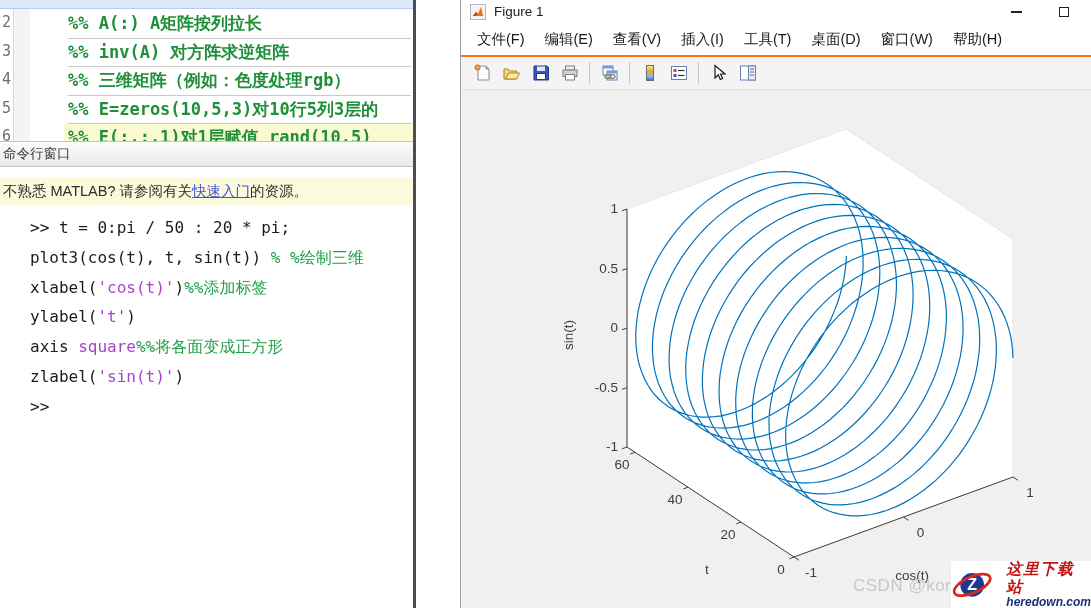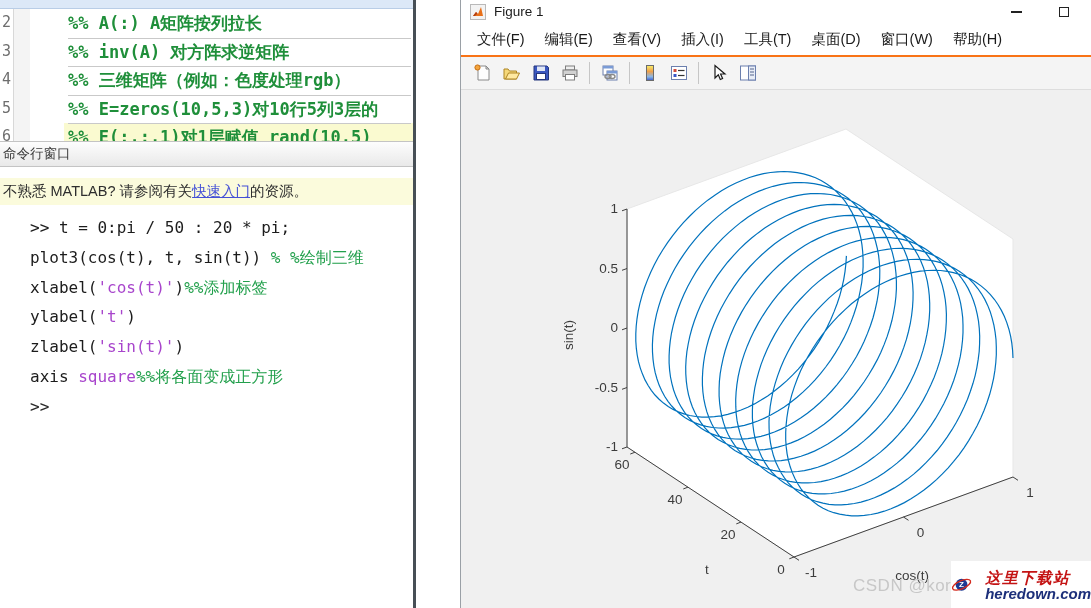--- a/index.html
+++ b/index.html
@@ -68,21 +68,21 @@
 
   #fig-canvas { position:absolute; left:0; top:90px; width:675px; height:518px; background:#f0f0f0; }
 
   
   #watermark { position:absolute; left:853px; top:576px; font-size:17px; color:#c7c7c7; z-index:5;
                letter-spacing:0.5px; }
   #site-logo { position:absolute; right:0; bottom:0; width:140px; height:47px; background:#ffffff; z-index:6;
                display:flex; align-items:center; }
   #logo-texts { display:flex; flex-direction:column; justify-content:center; margin-left:13px;font-style:italic; }
   #logo-site-name { color:#c41414; font-weight:bold; font-size:15.5px; letter-spacing:1.5px; line-height:18px; }
-  #logo-site-url  { color:#1c2f7a; font-weight:bold; font-size:15px; line-height:13px; }
+  #logo-site-url  { color:#1c2f7a; font-weight:bold; font-size:12px; line-height:13px; }
 </style>
 </head>
 <body>
 
 <div id="stage">
 
   <div id="left-panel">
     <div id="editor-strip"></div>
 
     <div id="editor">
@@ -120,22 +120,22 @@
     <div id="cmd-header">命令行窗口</div>
 
     <div id="cmd-notice"><span>不熟悉 MATLAB? 请参阅有关</span><a href="#">快速入门</a><span>的资源。</span></div>
 
     <div id="cmd-window">
       <div id="cmd-lines">
           <div class="cmd-line"><span class="seg-code">&gt;&gt; t = 0:pi / 50 : 20 * pi;</span></div>
           <div class="cmd-line"><span class="seg-code">plot3(cos(t), t, sin(t)) </span><span class="seg-comment">% %绘制三维</span></div>
           <div class="cmd-line"><span class="seg-code">xlabel(</span><span class="seg-string">'cos(t)'</span><span class="seg-code">)</span><span class="seg-comment">%%添加标签</span></div>
           <div class="cmd-line"><span class="seg-code">ylabel(</span><span class="seg-string">'t'</span><span class="seg-code">)</span></div>
+          <div class="cmd-line"><span class="seg-code">axis </span><span class="seg-string">square</span><span class="seg-comment">%%将各面变成正方形</span></div>
           <div class="cmd-line"><span class="seg-code">zlabel(</span><span class="seg-string">'sin(t)'</span><span class="seg-code">)</span></div>
-          <div class="cmd-line"><span class="seg-code">axis </span><span class="seg-string">square</span><span class="seg-comment">%%将各面变成正方形</span></div>
           <div class="cmd-line"><span class="cmd-prompt">&gt;&gt;</span></div>
         </div>
     </div>
   </div>
 
   <div id="panel-divider"></div>
 
   <div id="figure-window">
 
     <div id="fig-titlebar">

